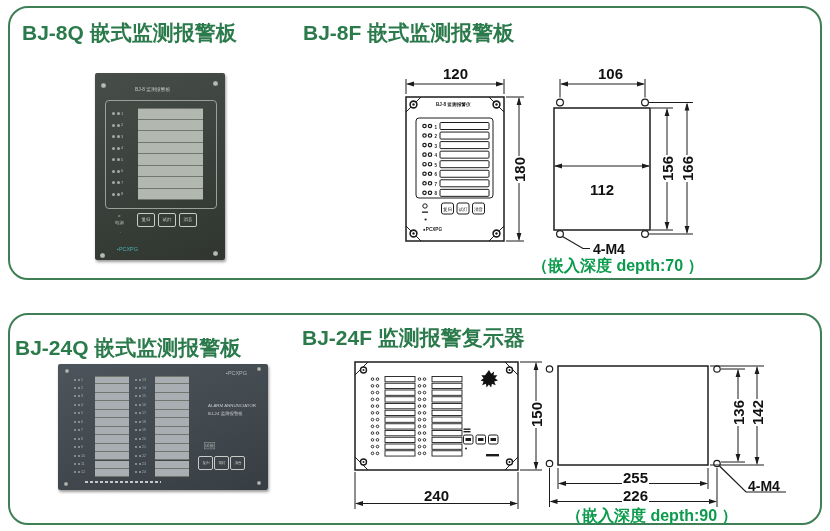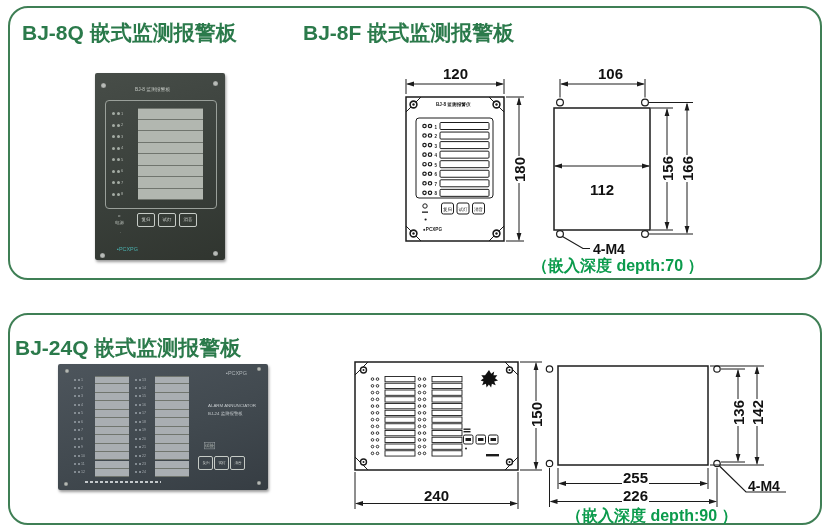--- a/index.html
+++ b/index.html
@@ -33,20 +33,21 @@
 <body>
 
 <div id="page">
 
   <div class="section" style="left:8px;top:6px;width:814px;height:274px;"></div>
   <div class="section" style="left:8px;top:313px;width:814px;height:212px;"></div>
 
   <div class="heading" style="left:22px;top:19px;">BJ-8Q 嵌式监测报警板</div>
   <div class="heading" style="left:303px;top:19px;">BJ-8F 嵌式监测报警板</div>
   <div class="heading" style="left:15px;top:324px;margin-top:10px;">BJ-24Q 嵌式监测报警板</div>
+  <div class="heading" style="left:302px;top:324px;">BJ-24F 监测报警复示器</div>
 
   <div class="photo photo1" style="left:95px;top:73px;width:130px;height:187px;">
     <div class="screw" style="left:6px;top:10px;"></div>
     <div class="screw" style="left:118px;top:8px;"></div>
     <div class="screw" style="left:5px;top:180px;"></div>
     <div class="screw" style="left:118px;top:178px;"></div>
     <div class="ptitle" style="left:40px;top:13px;">BJ-8 监测报警板</div>
     <div class="pinner" style="left:10px;top:27px;width:110px;height:107px;"></div>
     <div id="photo1-rows">
         <div class="prow" style="left: 17px; top: 35px; height: 11px;">

